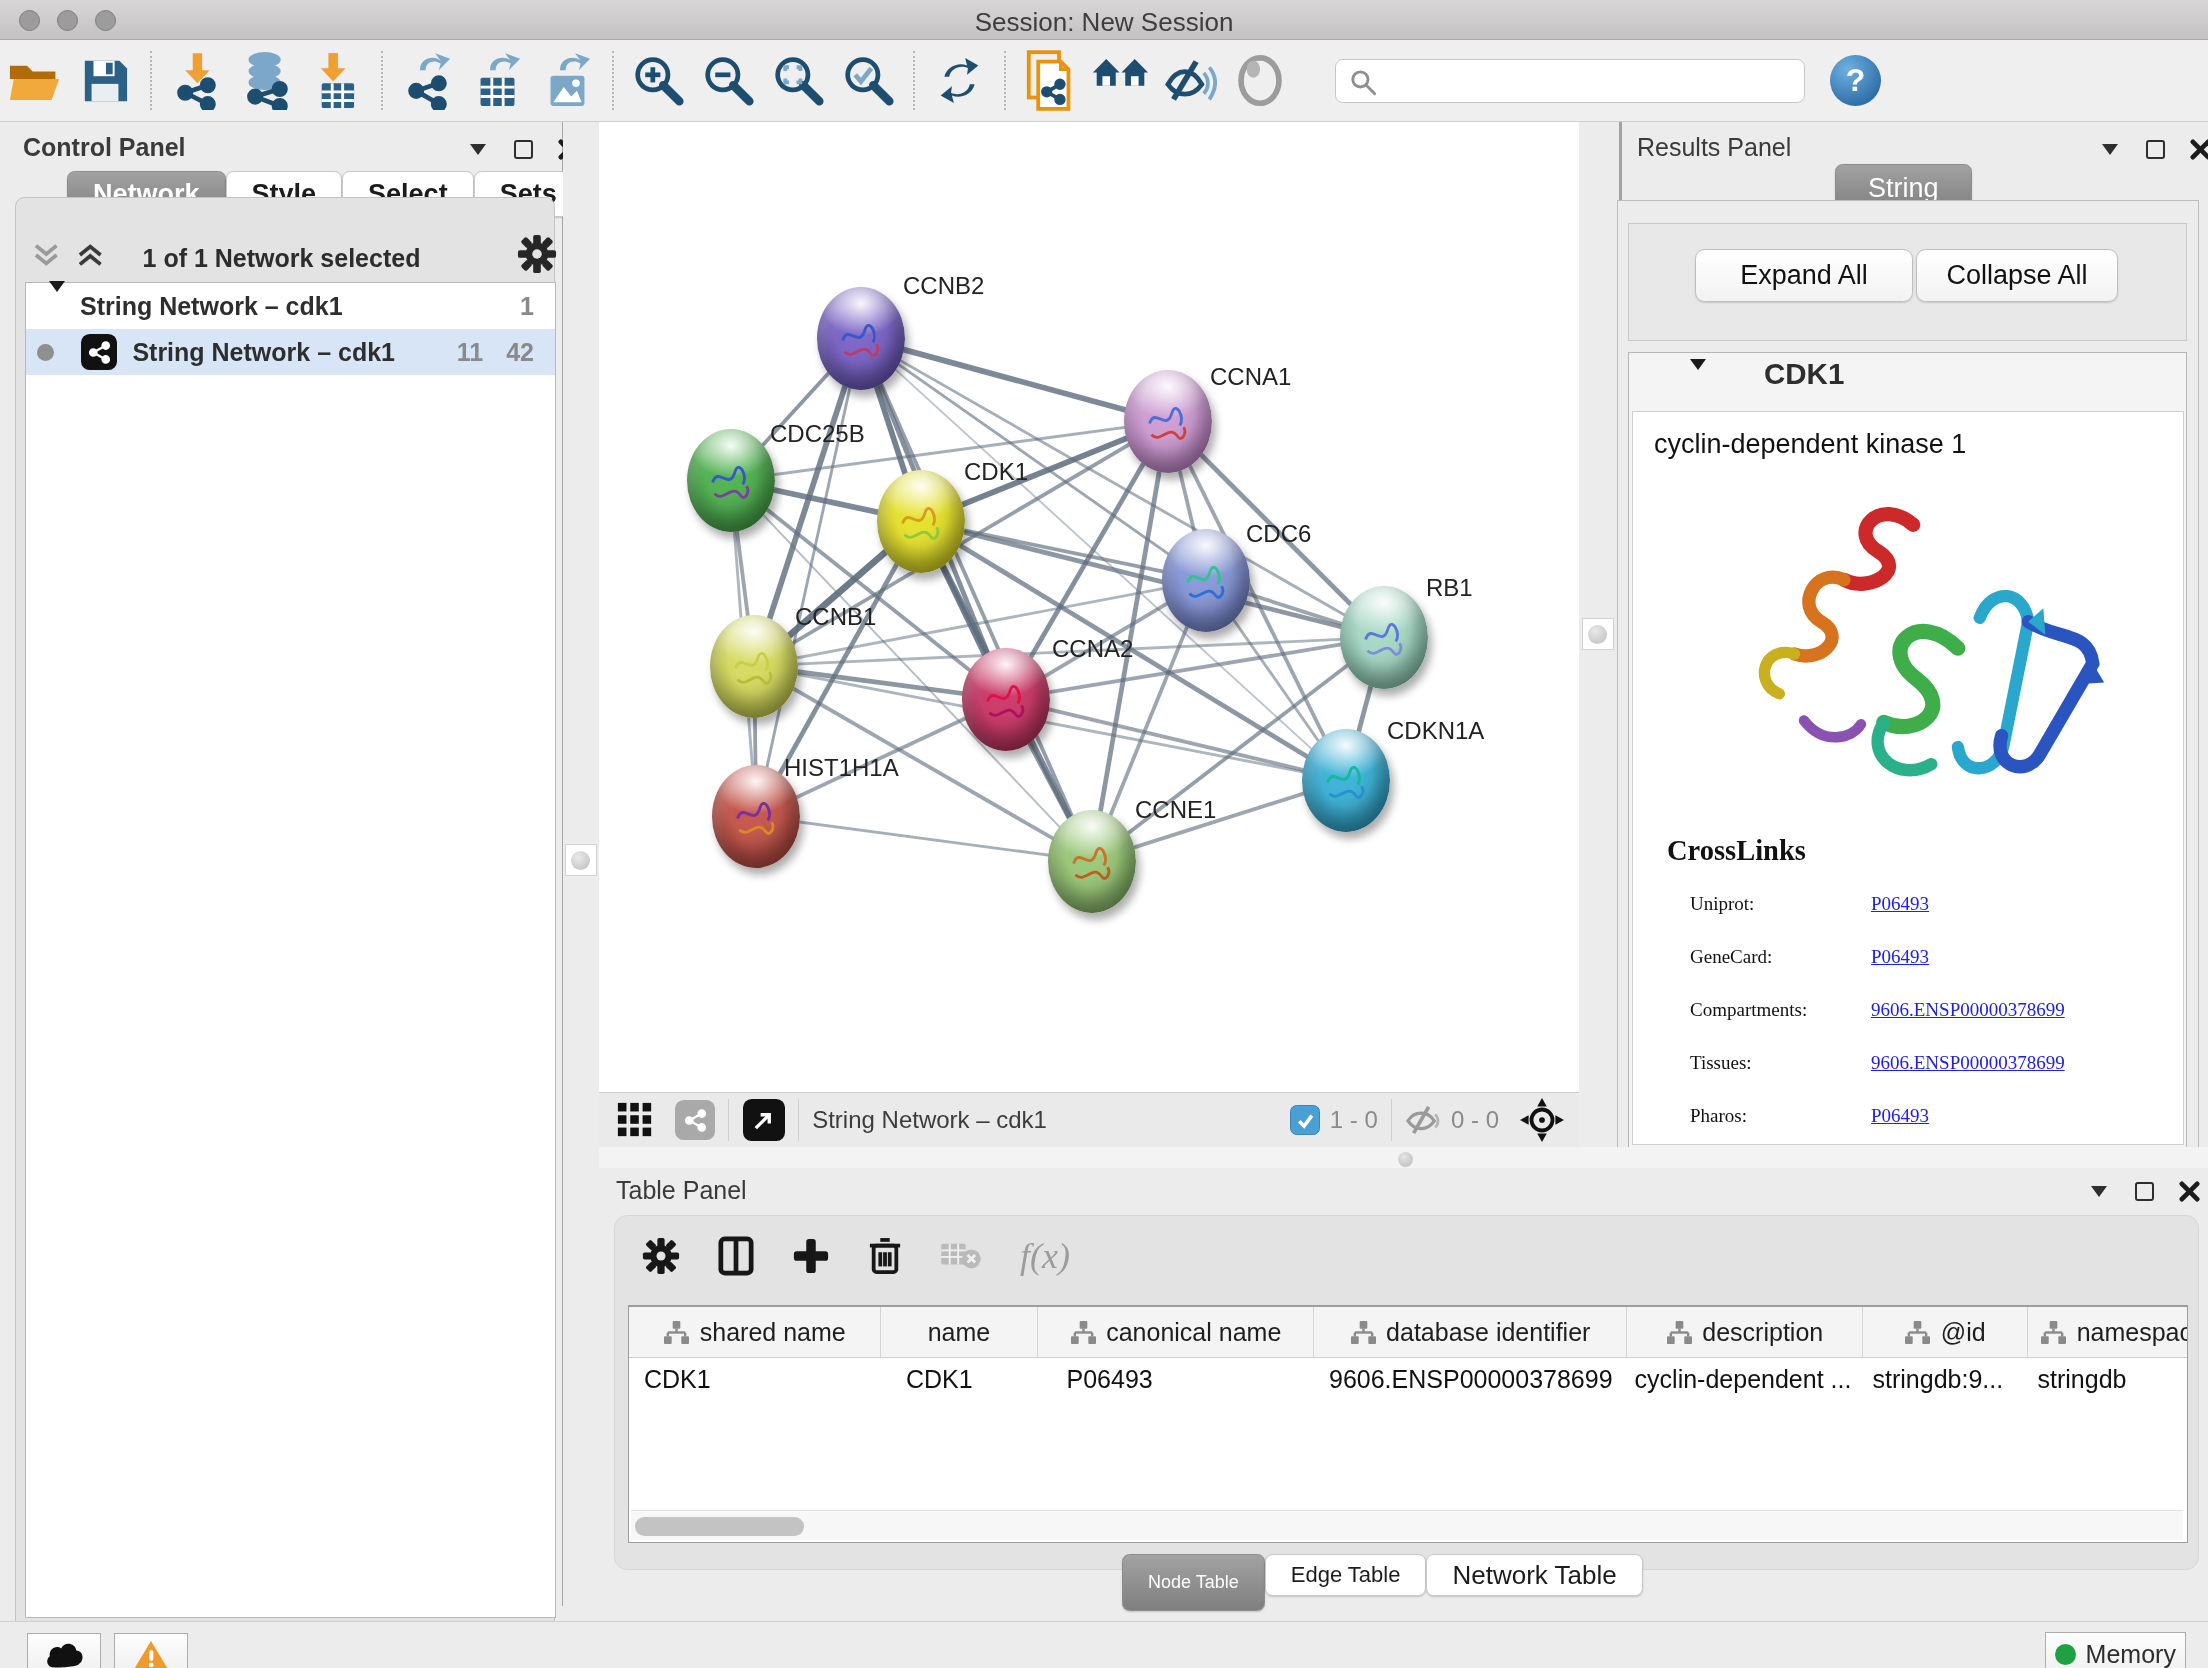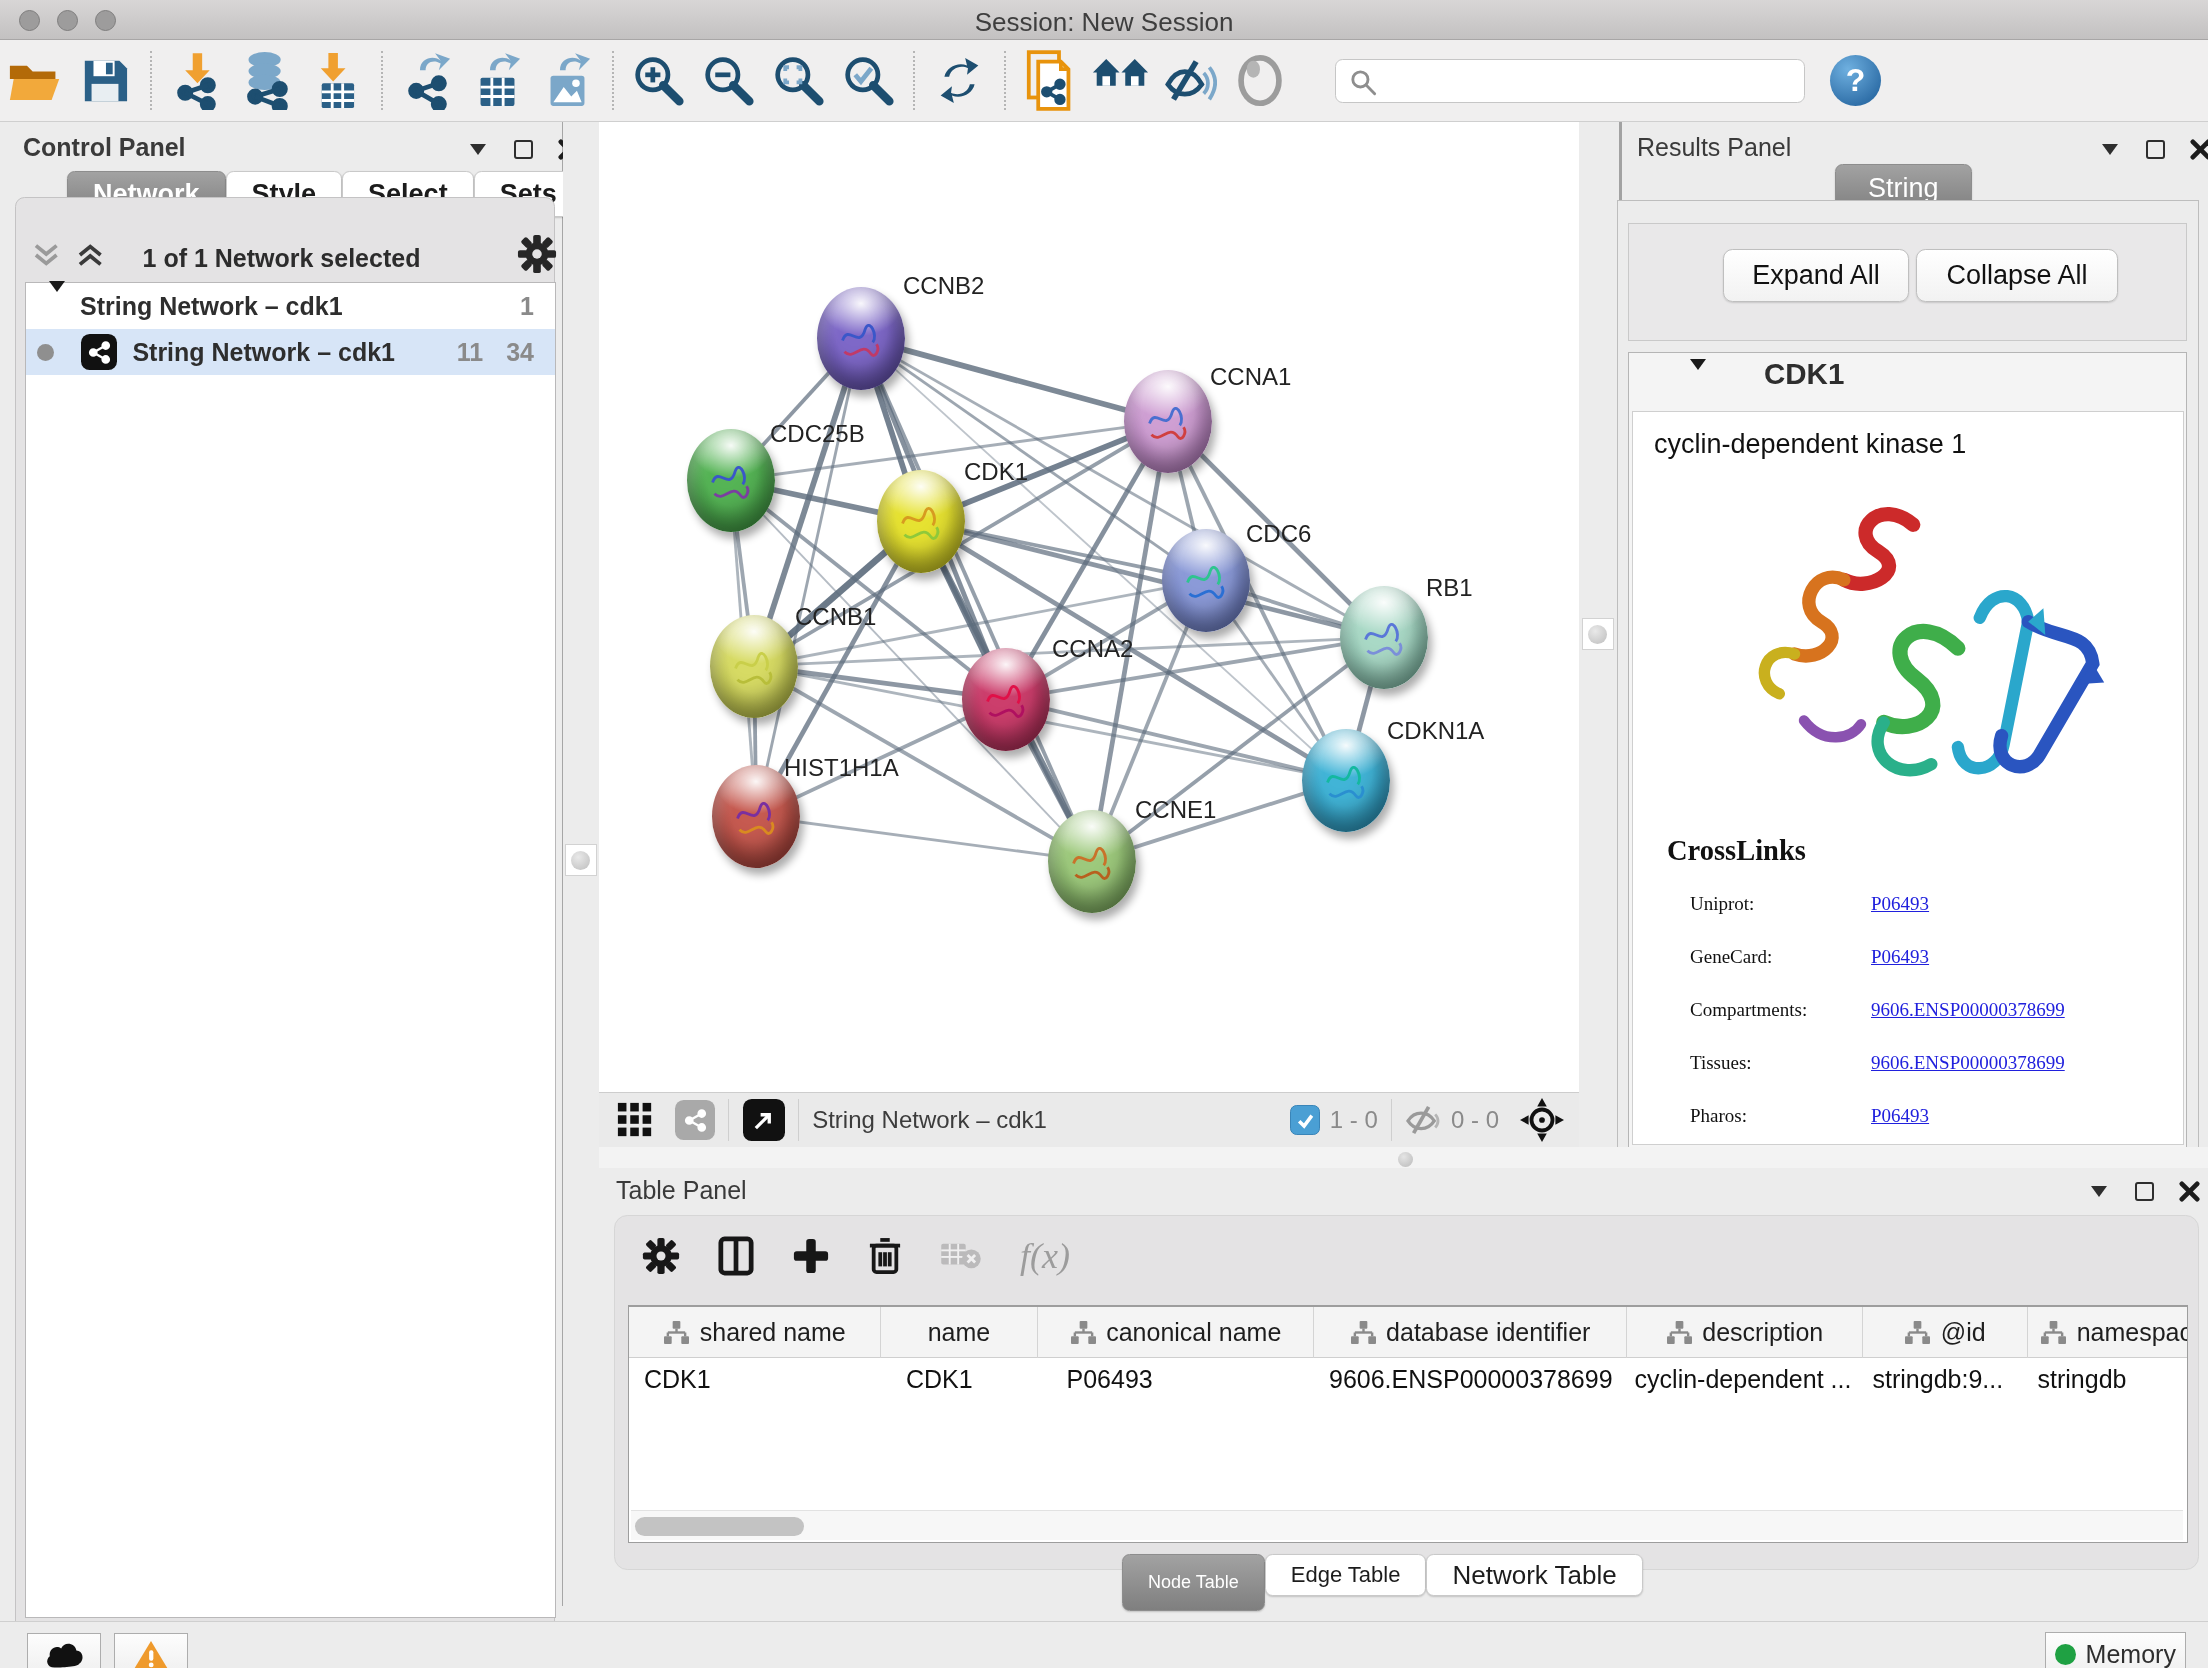--- a/index.html
+++ b/index.html
@@ -392,21 +392,21 @@
               <circle cx="9" cy="18" r="4.5"></circle>
               <circle cx="27" cy="8" r="4.5"></circle>
               <circle cx="27" cy="28" r="4.5"></circle>
               <line x1="9" y1="18" x2="27" y2="8"></line>
               <line x1="9" y1="18" x2="27" y2="28"></line>
             </g>
           </svg>
         </span>
       <span style="margin-left:15px;">String Network – cdk1</span>
       <span class="cnt" style="margin-left:auto;">11</span>
-      <span class="cnt" style="margin:0 21px 0 23px;">34</span>
+      <span class="cnt" style="margin:0 21px 0 23px;">42</span>
     </div>
   </div>
 </div>
 
 <div class="abs split-v" style="left:563px; top:122px; width:36px; height:1484px;">
   <div class="handle abs" style="left:1.9px; top:722px;">
       <i></i>
     </div>
 </div>
 
@@ -637,21 +637,21 @@
           </g>
         </svg>
       </span>
   </div>
   <div class="abs" style="left:213px; top:42px;">
     <span class="tab sel" style="height:49px; padding:0 32px;">String</span>
   </div>
 </div>
 <div class="abs res-outer"></div>
 <div class="abs res-group"></div>
-<span class="btn abs" style="left:1695px; top:249px; width:186px; height:53px;margin-left:28px;">Expand All</span>
+<span class="btn abs" style="left:1695px; top:249px; width:218px; height:53px;">Expand All</span>
 <span class="btn abs" style="left:1916px; top:249px; width:202px; height:53px;">Collapse All</span>
 <div class="abs res-main">
   <span class="abs" style="left:61px; top:17px;"><i class="tri-down" style="border-top-color:#1a1a1a;"></i></span>
   <span class="abs" style="left:135px; top:3.8px; font-size:29.5px; font-weight:bold;">CDK1</span>
 </div>
 <div class="abs res-inner">
   <div style="margin:17px 0 0 21px; font-size:27px; color:#111;">cyclin-dependent kinase 1</div>
   <div style="margin:36px auto 0; width:399px;">
     <svg width="399" height="314" viewBox="0 0 420 330">
       <g fill="none" stroke-linecap="round">

